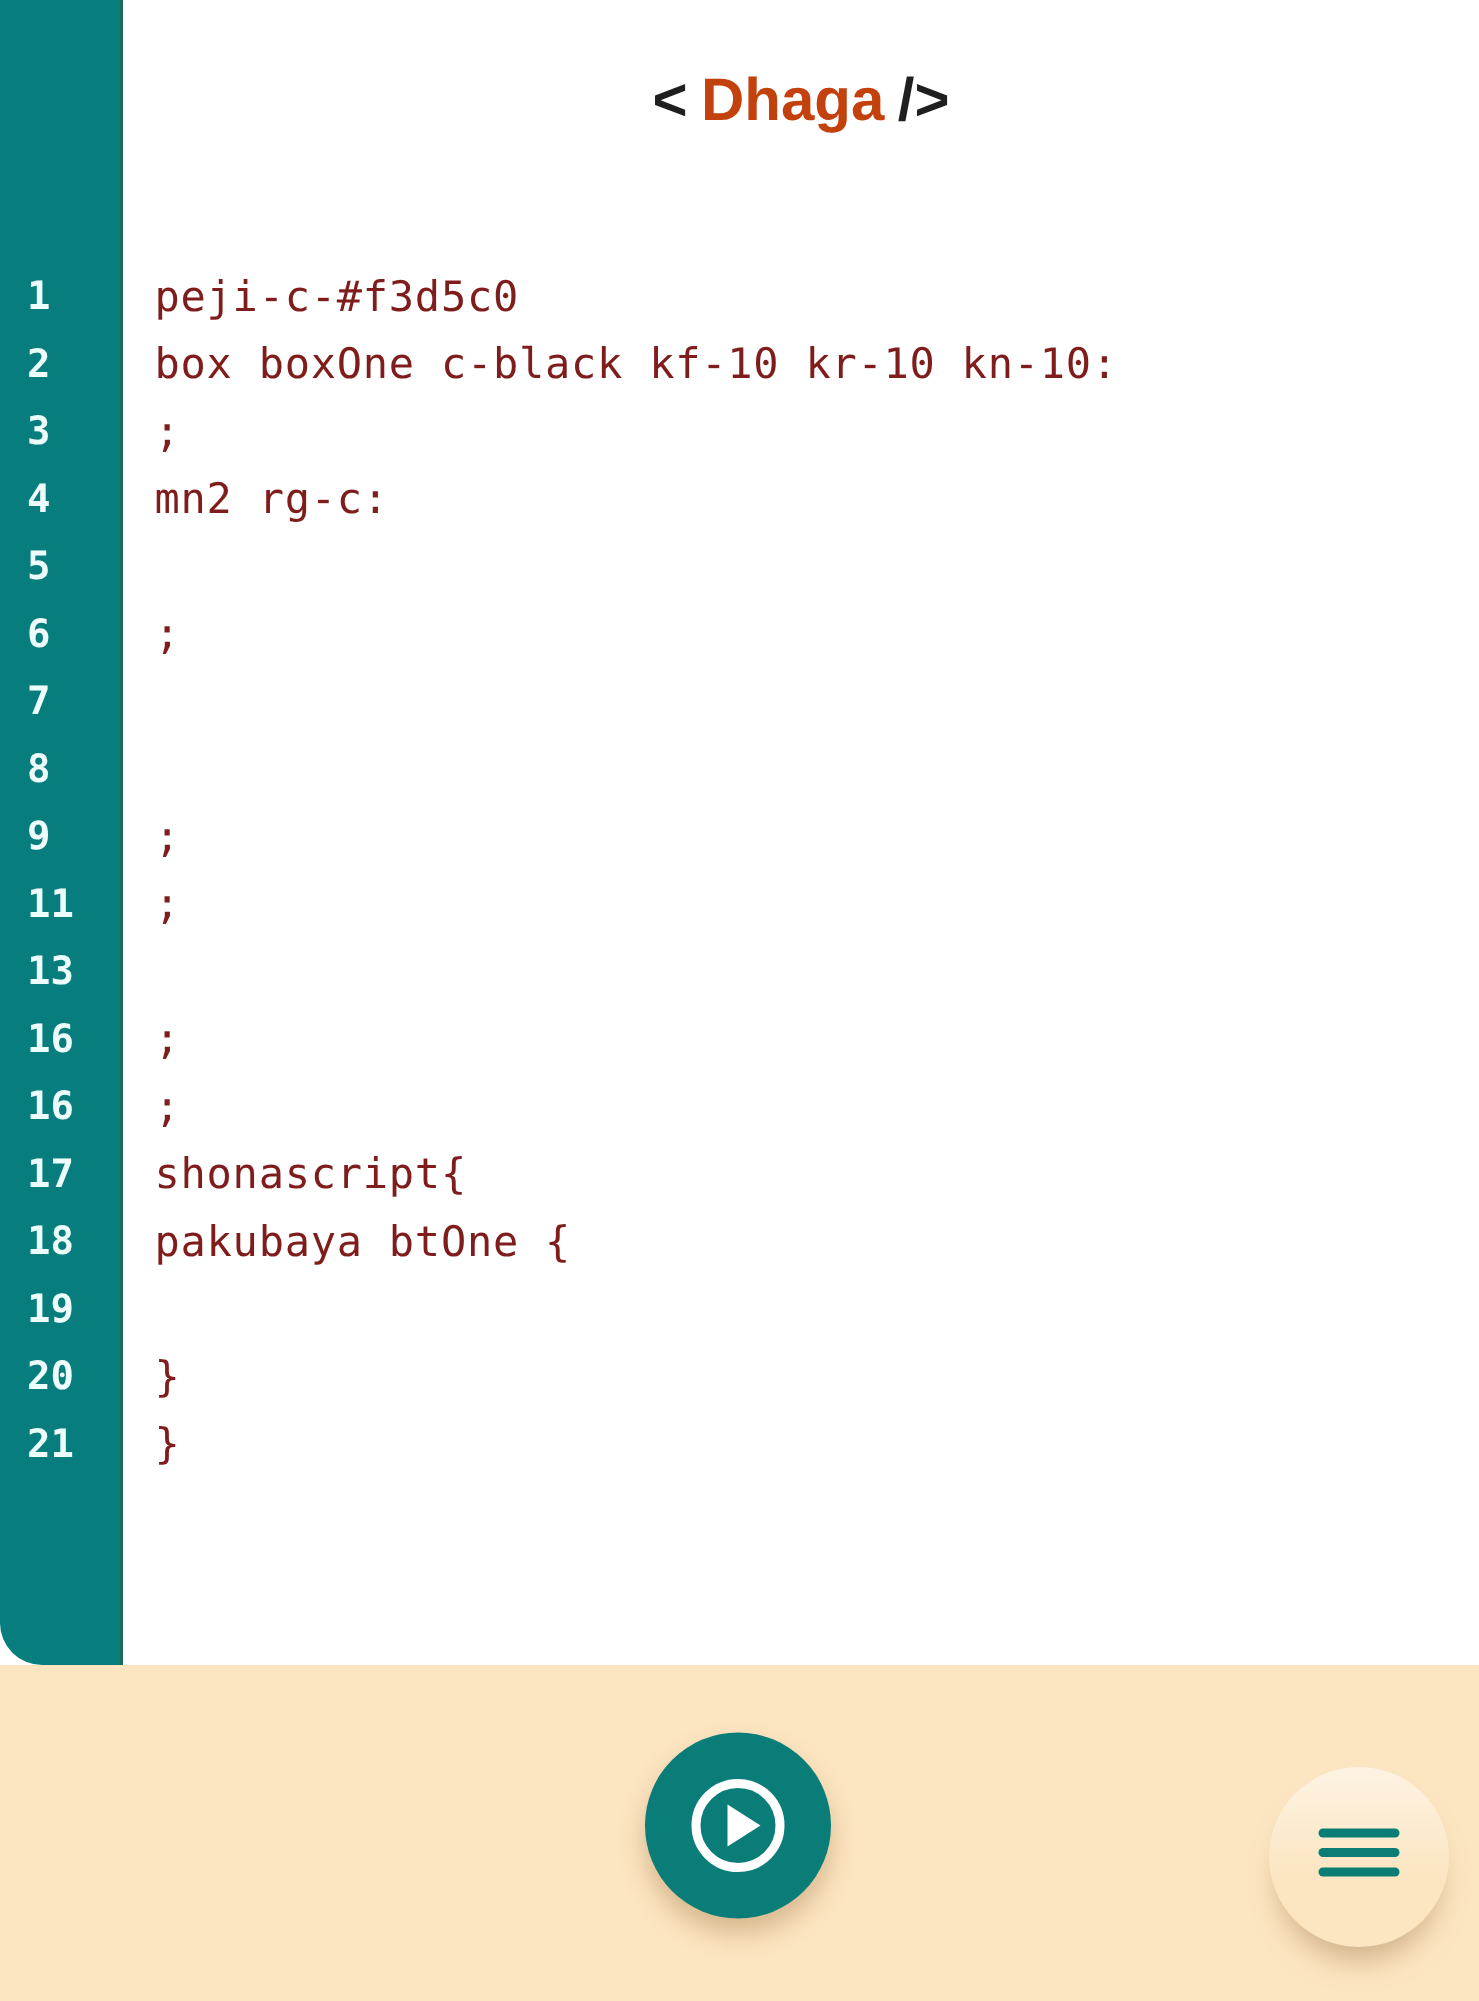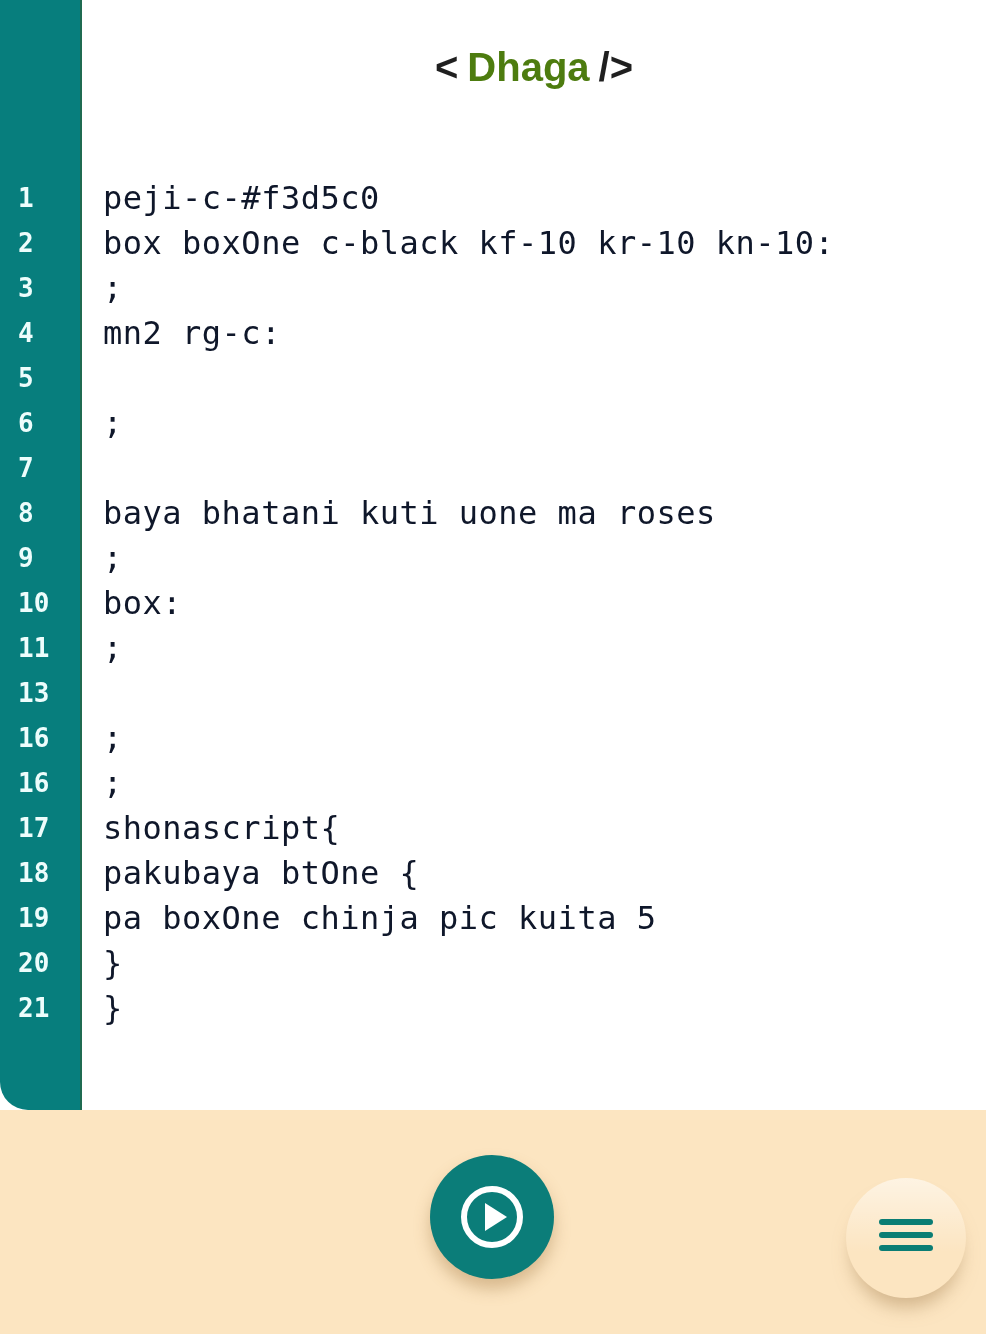--- a/index.html
+++ b/index.html
@@ -20,31 +20,31 @@
   .header {
     position:absolute; left:82px; right:0; top:0; height:134px;
     display:flex; align-items:center; justify-content:center;
   }
   .logo {
     font-family:"Liberation Sans", sans-serif;
     font-weight:bold; font-size:40px; line-height:1;
     display:flex; align-items:center;
   }
   .logo .bracket { color:#1f1f1f; }
-  .logo .name   { color:#4d7c0f; margin:0 9px; }
+  .logo .name   { color:#c2410c; margin:0 9px; }
 
   
   .rows { position:absolute; left:0; top:175px; width:100%; }
   .row  { display:flex; height:45px; align-items:center; }
   .ln {
     flex:0 0 82px; box-sizing:border-box; padding-left:18px;
     font-size:26px; font-weight:bold; color:#EDFDFC;
   }
   .code {
-    padding-left:21px; font-size:32px; color:#0f172a;
+    padding-left:21px; font-size:28px; color:#7f1d1d;
     white-space:pre; letter-spacing:0.5px;
   }
 
   
   .footer {
     position:absolute; left:0; top:1110px; width:986px; height:224px;
     background:#FCE5C1;
   }
   .play-button {
     position:absolute; left:430px; top:45px; width:124px; height:124px;
@@ -117,29 +117,24 @@
       </div>
       <div class="row">
         <span class="ln">6</span>
         <span class="code">;</span>
       </div>
       <div class="row">
         <span class="ln">7</span>
       </div>
       <div class="row">
         <span class="ln">8</span>
-        <span class="code">baya bhatani kuti uone ma roses</span>
       </div>
       <div class="row">
         <span class="ln">9</span>
         <span class="code">;</span>
-      </div>
-      <div class="row">
-        <span class="ln">10</span>
-        <span class="code">box:</span>
       </div>
       <div class="row">
         <span class="ln">11</span>
         <span class="code">;</span>
       </div>
       <div class="row">
         <span class="ln">13</span>
       </div>
       <div class="row">
         <span class="ln">16</span>
@@ -152,21 +147,20 @@
       <div class="row">
         <span class="ln">17</span>
         <span class="code">shonascript{</span>
       </div>
       <div class="row">
         <span class="ln">18</span>
         <span class="code">pakubaya btOne {</span>
       </div>
       <div class="row">
         <span class="ln">19</span>
-        <span class="code">pa boxOne chinja pic kuita 5</span>
       </div>
       <div class="row">
         <span class="ln">20</span>
         <span class="code">}</span>
       </div>
       <div class="row">
         <span class="ln">21</span>
         <span class="code">}</span>
       </div>
     </div>

